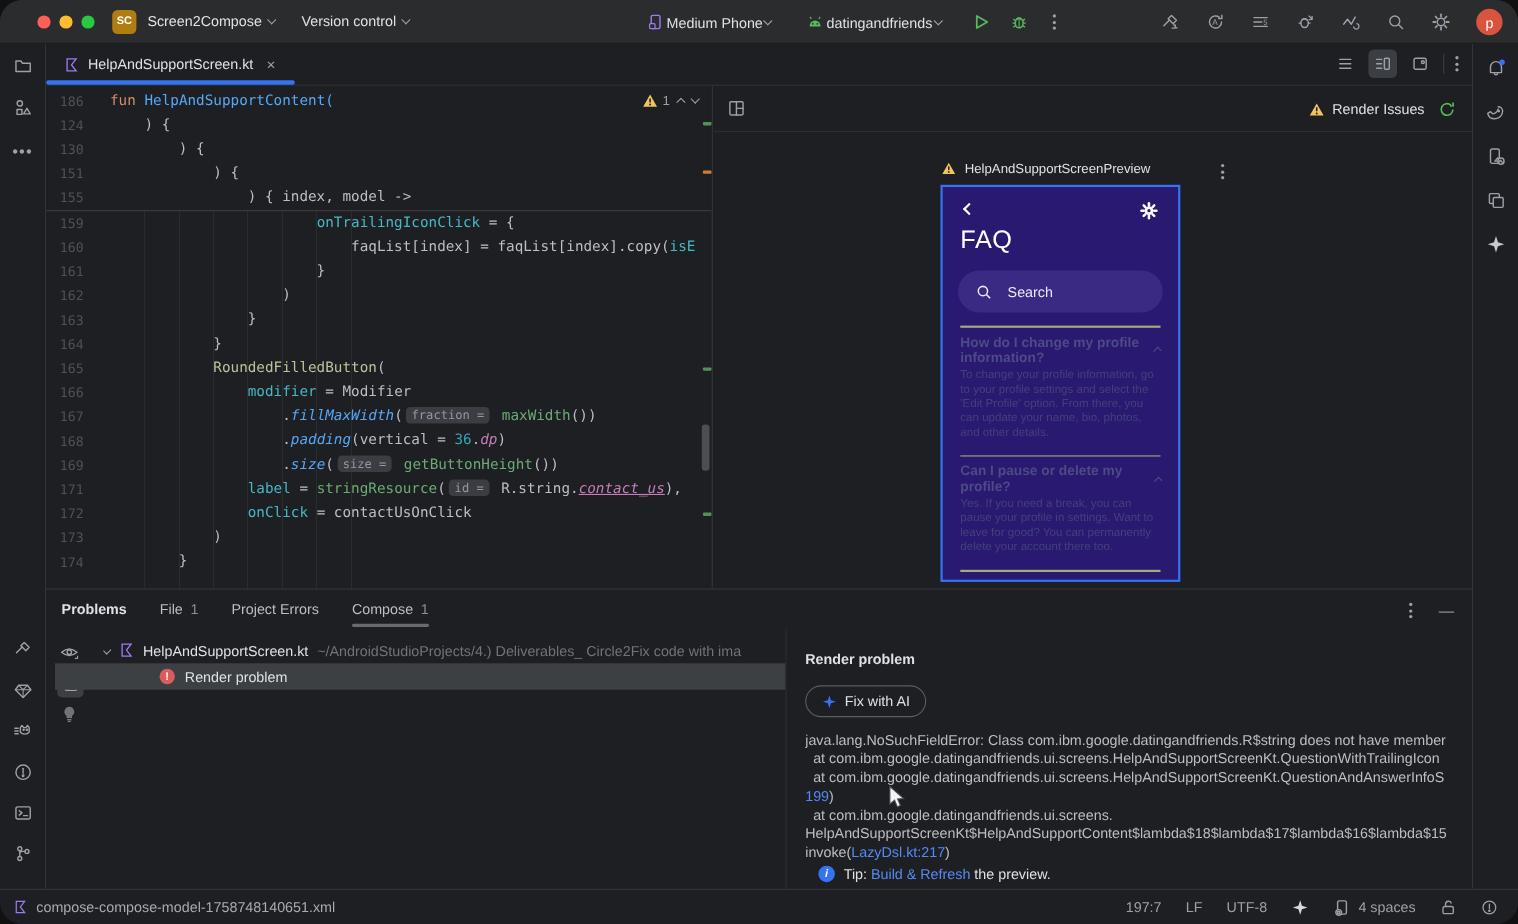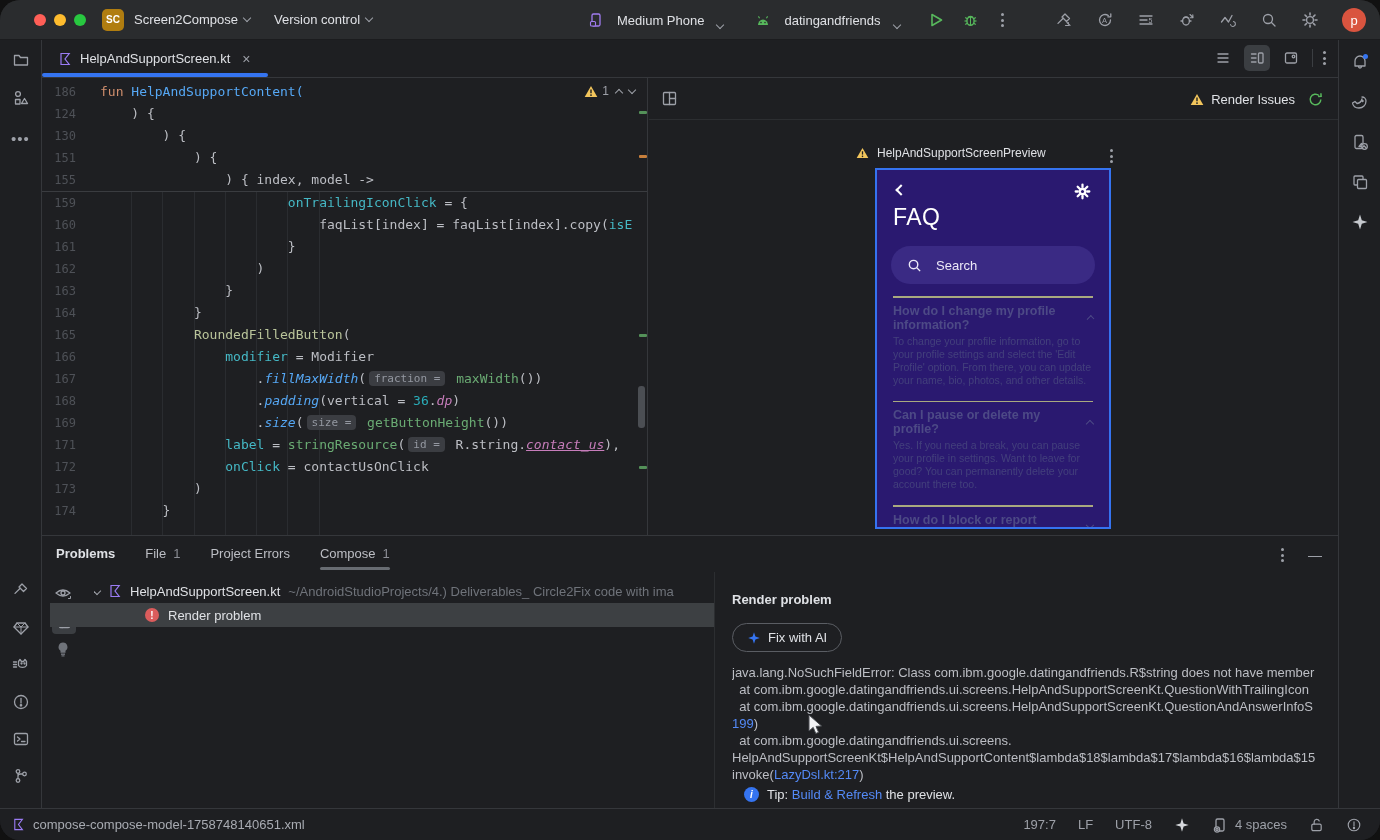--- a/index.html
+++ b/index.html
@@ -10,21 +10,21 @@
 
   
   .titlebar{position:absolute;left:0;top:0;width:1380px;height:40px;background:#2a2c2e;border-bottom:1px solid #1b1c1e;display:flex;align-items:center;}
   .lights{display:flex;gap:8px;margin-left:34px;}
   .light{width:12px;height:12px;border-radius:50%;}
   .sc-badge{margin-left:16px;width:22px;height:22px;border-radius:5px;background:#b07d10;color:#fff;font-size:10px;font-weight:bold;display:flex;align-items:center;justify-content:center;}
   .tb-menu{display:flex;align-items:center;gap:6px;margin-left:10px;color:#dfe1e5;font-size:13px;cursor:default;}
   .chev{display:inline-block;width:6px;height:6px;border-right:1.4px solid #9da0a8;border-bottom:1.4px solid #9da0a8;transform:rotate(45deg);margin-top:-3px;}
   .chev.up{transform:rotate(-135deg);margin-top:3px;}
   .tb-center{position:absolute;left:588px;top:0;height:40px;display:flex;align-items:center;gap:10px;}
-  .tb-run{display:flex;align-items:flex-end;gap:13px;color:#dfe1e5;font-size:13px;}
+  .tb-run{display:flex;align-items:center;gap:2px;color:#dfe1e5;font-size:13px;}
   .tb-right{position:absolute;right:14px;top:0;height:40px;display:flex;align-items:center;gap:23px;}
   .avatar{width:24px;height:24px;border-radius:50%;background:#d9543f;color:#fff;font-size:13px;display:flex;align-items:center;justify-content:center;}
   .kebab{display:inline-flex;flex-direction:column;gap:2.5px;padding:2px;}
   .kebab i{width:3px;height:3px;border-radius:50%;background:#9da0a8;}
 
   
   .leftbar{position:absolute;left:0;top:40px;width:42px;height:768px;background:#1e1f22;border-right:1px solid #35373b;}
   .rightbar{position:absolute;right:0;top:40px;width:42px;height:768px;background:#1e1f22;border-left:1px solid #35373b;}
   .bar-ic{position:absolute;left:50%;transform:translate(-50%,-50%);}
   .dots3{color:#9da0a8;font-size:15px;letter-spacing:1px;}
@@ -59,21 +59,21 @@
   .edscroll{position:absolute;right:2px;top:308px;width:7px;height:42px;border-radius:3px;background:#4b4e53;z-index:6;}
 
   
   .preview{position:absolute;left:649px;top:78px;width:689px;height:457px;background:#1e1f22;overflow:hidden;}
   .pv-toolbar{position:absolute;left:0;top:0;width:100%;height:42px;border-bottom:1px solid #2c2e31;}
   .pv-grid{position:absolute;left:12px;top:12px;}
   .pv-right{position:absolute;right:14px;top:0;height:42px;display:flex;align-items:center;gap:12px;}
   .pv-issues{display:flex;align-items:center;gap:7px;color:#dfe1e5;font-size:13px;}
   .pv-label{position:absolute;left:207px;top:68px;display:flex;align-items:center;gap:8px;color:#dfe1e5;font-size:12px;}
   .pv-label .kebab{position:absolute;left:252px;top:1px;}
-  .phone{position:absolute;left:206px;top:90px;width:236px;height:361px;background:#2a1970;border:2.5px solid #3573f0;overflow:hidden;margin-left:20px;}
+  .phone{position:absolute;left:206px;top:90px;width:218px;height:361px;background:#2a1970;border:2.5px solid #3573f0;overflow:hidden;}
   .ph-back{position:absolute;left:20px;top:16px;width:8px;height:8px;border-right:2px solid #fff;border-bottom:2px solid #fff;transform:rotate(135deg);}
   .ph-gear{position:absolute;right:18px;top:13px;}
   .ph-title{position:absolute;left:16px;top:34px;color:#fff;font-size:23px;letter-spacing:.5px;}
   .ph-search{position:absolute;left:14px;top:76px;right:14px;height:38px;border-radius:19px;background:#3a2a84;display:flex;align-items:center;gap:14px;padding:0 16px;color:#ece9f7;font-size:13px;}
   .ph-faq{position:absolute;left:16px;top:126px;right:16px;}
   .faq-div{height:1.5px;background:#a9a97f;}
   .faq-q{display:flex;justify-content:space-between;align-items:center;margin-top:6px;color:#4d4a86;font-size:12.5px;font-weight:bold;}
   .faq-q .chev{border-color:#4d4a86;}
   .faq-a{margin-top:3px;color:#43407c;font-size:10.5px;line-height:13px;}
   .faq-item.exp{padding-bottom:14px;} .faq-item.col{padding-bottom:16px;}

